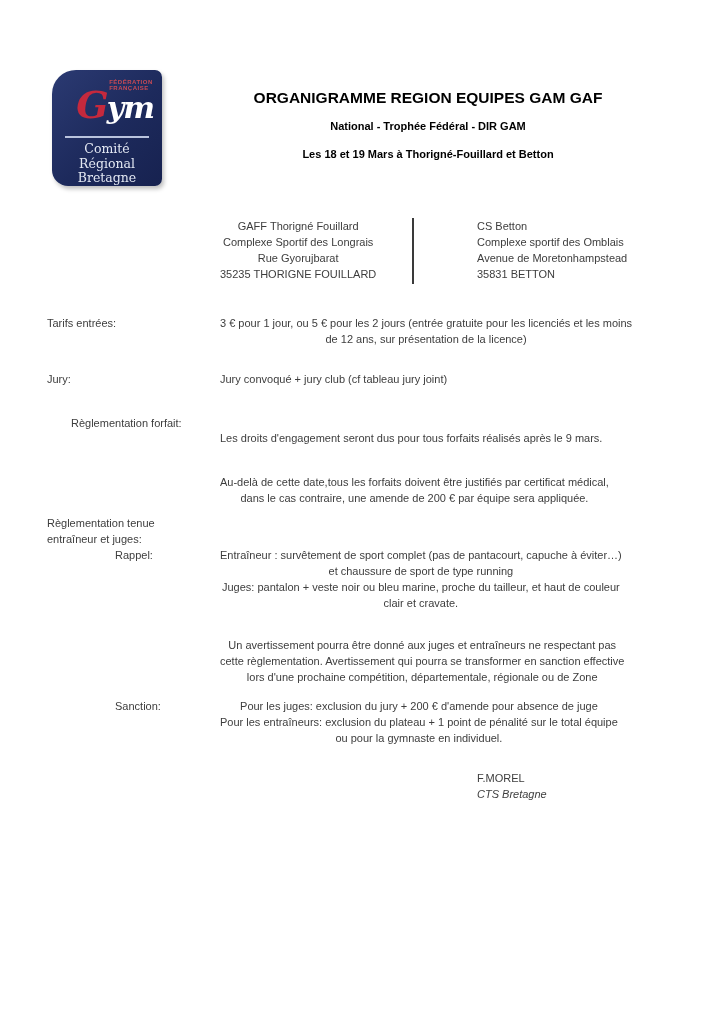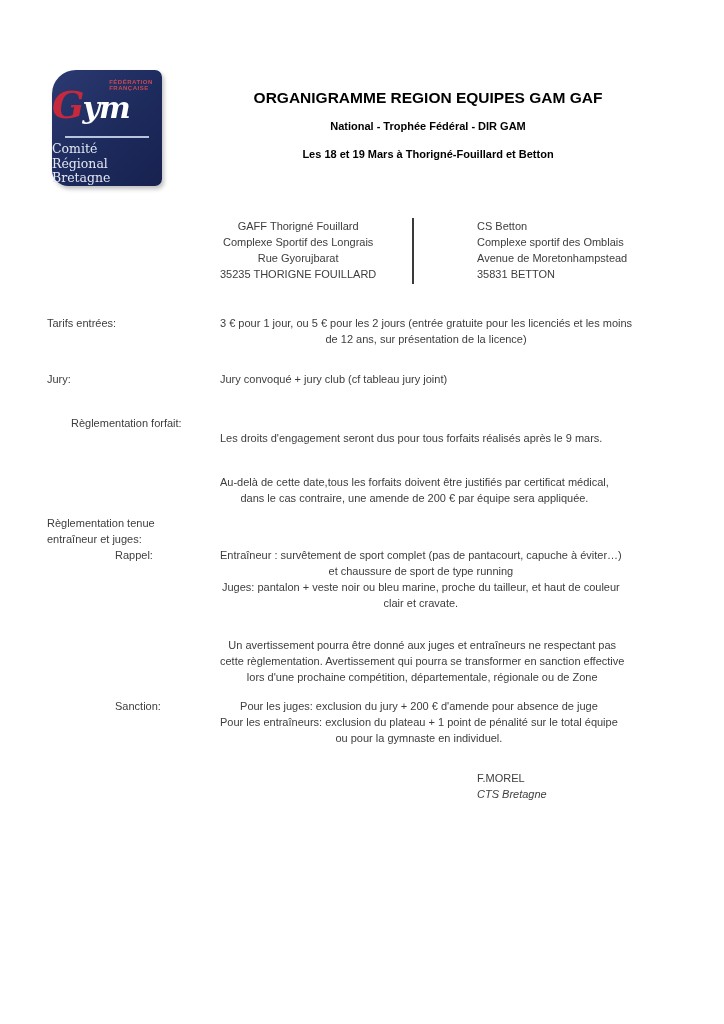--- a/index.html
+++ b/index.html
@@ -34,21 +34,21 @@
     line-height: 6px;
     letter-spacing: 0.5px;
     color: #c84a55;
     font-weight: bold;
     text-align: left;
     white-space: pre-line;
   }
   .logo-wordmark {
     position: absolute;
     left: 0; right: 8px; top: 12px;
-    text-align: left;
+    text-align: right;
     font-family: "DejaVu Serif", serif;
     font-style: italic;
     font-weight: bold;
     white-space: nowrap;
   }
   .logo-g {
     color: #c5293d;
     font-size: 38px;
     letter-spacing: -2px;
   }
@@ -59,21 +59,21 @@
   }
   .logo-line {
     position: absolute;
     left: 13px; right: 13px; top: 66px;
     height: 2px;
     background: #b9c3dd;
   }
   .logo-committee {
     position: absolute;
     left: 0; right: 0; top: 72px;
-    text-align: left;
+    text-align: center;
     font-family: "DejaVu Serif", serif;
     font-size: 12.5px;
     line-height: 14.5px;
     color: #e2e7f2;
     white-space: pre-line;
   }
 
   
   .hdr {
     left: 196px; width: 464px;

